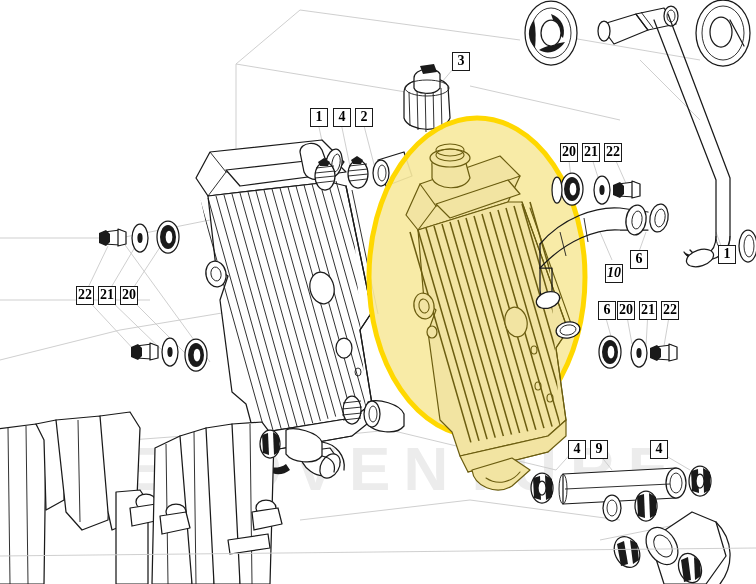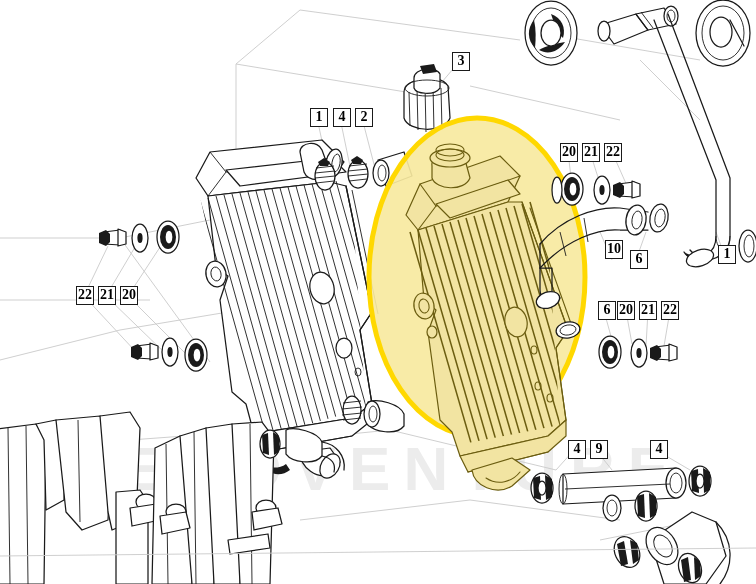--- a/index.html
+++ b/index.html
@@ -451,21 +451,21 @@
 
   <div class="lbl w1" style="left:310px;top:108px;">1</div>
   <div class="lbl w1" style="left:333px;top:108px;">4</div>
   <div class="lbl w1" style="left:355px;top:108px;">2</div>
   <div class="lbl w1" style="left:452px;top:52px;">3</div>
 
   <div class="lbl w2" style="left:560px;top:143px;">20</div>
   <div class="lbl w2" style="left:582px;top:143px;">21</div>
   <div class="lbl w2" style="left:604px;top:143px;">22</div>
 
-  <div class="lbl w2" style="left:605px;top:240px;">10</div>
+  <div class="lbl w2" style="left:605px;top:264px;font-style:italic;">10</div>
   <div class="lbl w1" style="left:630px;top:250px;">6</div>
   <div class="lbl w2" style="left:718px;top:245px;">1</div>
 
   <div class="lbl w2" style="left:76px;top:286px;">22</div>
   <div class="lbl w2" style="left:98px;top:286px;">21</div>
   <div class="lbl w2" style="left:120px;top:286px;">20</div>
 
   <div class="lbl w1" style="left:598px;top:301px;">6</div>
   <div class="lbl w2" style="left:617px;top:301px;">20</div>
   <div class="lbl w2" style="left:639px;top:301px;">21</div>

